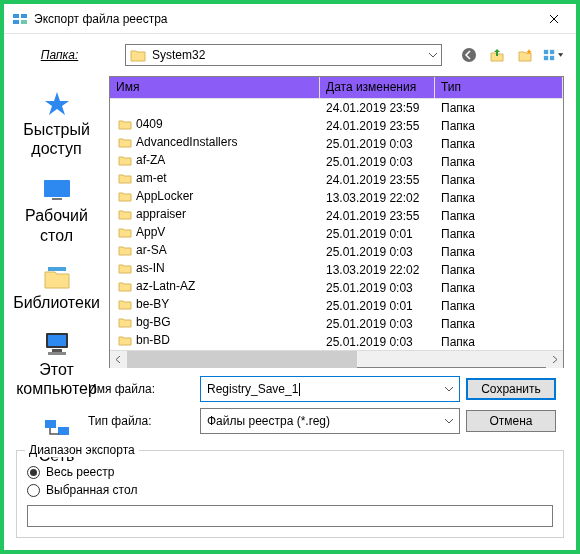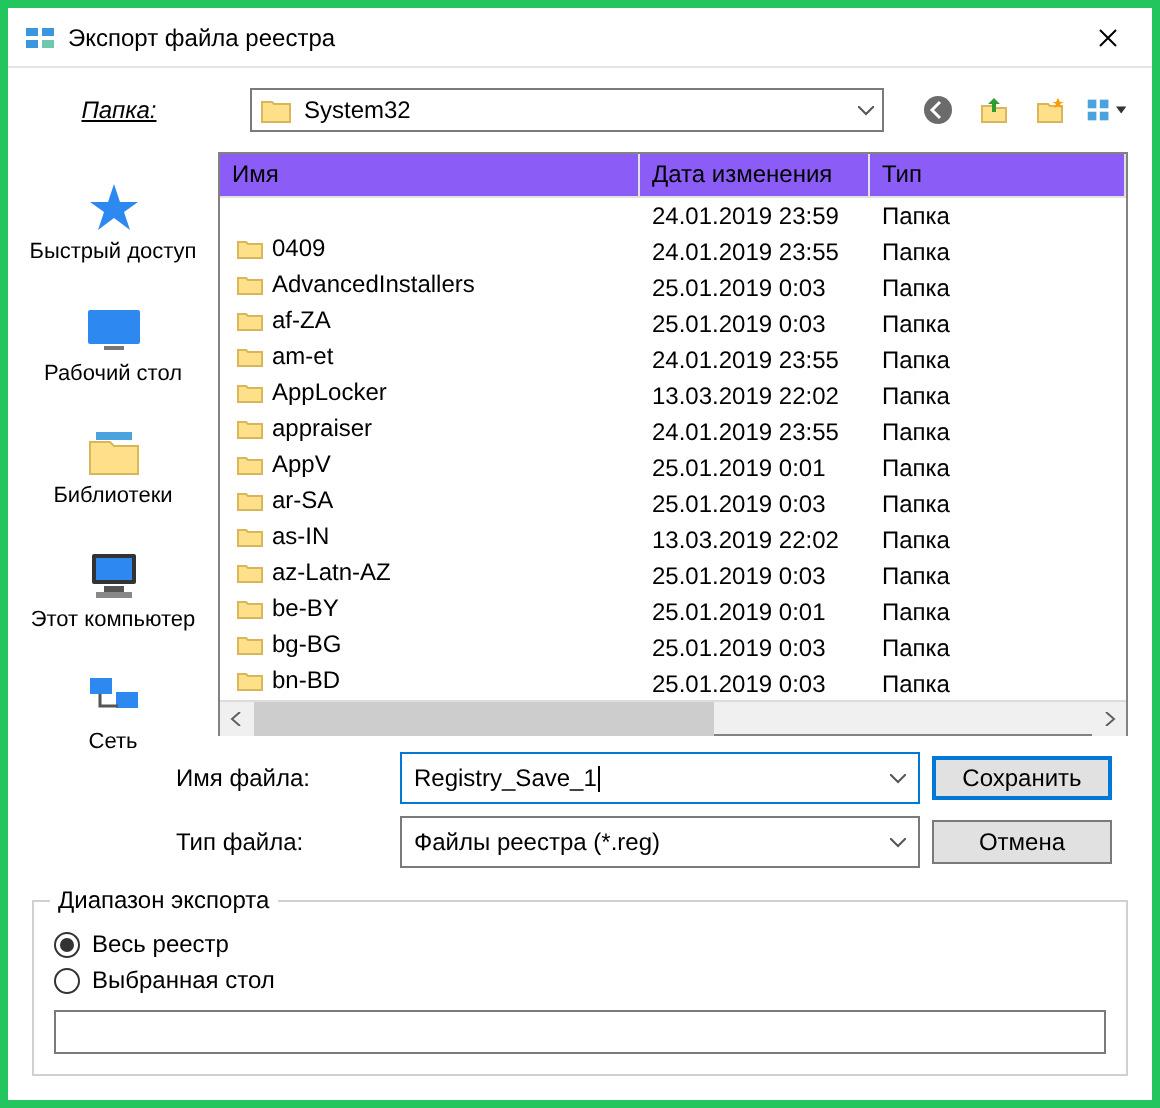--- a/index.html
+++ b/index.html
@@ -15,21 +15,21 @@
   .folder-combo { flex: 1; display: flex; align-items: center; border: 1px solid #7a7a7a; background: #fff; height: 22px; padding: 0 4px; gap: 6px; }
   .folder-combo .chev { margin-left: auto; }
   .nav-icons { display: flex; gap: 6px; padding-left: 10px; }
   .nav-icons .ico-btn { width: 22px; height: 22px; display: flex; align-items: center; justify-content: center; cursor: pointer; border: 1px solid transparent; }
   .nav-icons .ico-btn.views { display: flex; align-items: center; gap: 1px; }
 
   .body-row { flex: 1; display: flex; min-height: 0; }
   .places { width: 105px; display: flex; flex-direction: column; align-items: center; padding-top: 8px; gap: 4px; }
   .place { display: flex; flex-direction: column; align-items: center; width: 90px; padding: 4px 0 8px; cursor: pointer; }
   .place .pi { width: 32px; height: 32px; display: flex; align-items: center; justify-content: center; }
-  .place .pl { text-align: center; font-size: 11px; line-height: 1.2; }
+  .place .pl { text-align: center; font-size: 16px; line-height: 1.2; }
 
   .filepane { flex: 1; display: flex; flex-direction: column; border: 1px solid #828282; margin-right: 12px; min-height: 0; position: relative; }
   .headers { display: flex; height: 22px; border-bottom: 1px solid #e1e1e1; background: #8b5cf6; }
   .headers .hcol { border-right: 1px solid #e1e1e1; padding: 3px 6px; font-size: 12px; white-space: nowrap; overflow: hidden; }
   .hcol.name { width: 210px; }
   .hcol.date { width: 115px; }
   .hcol.type { flex: 1; }
 
   .filelist { flex: 1; overflow: hidden; }
   .frow { display: flex; height: 18px; align-items: center; }

